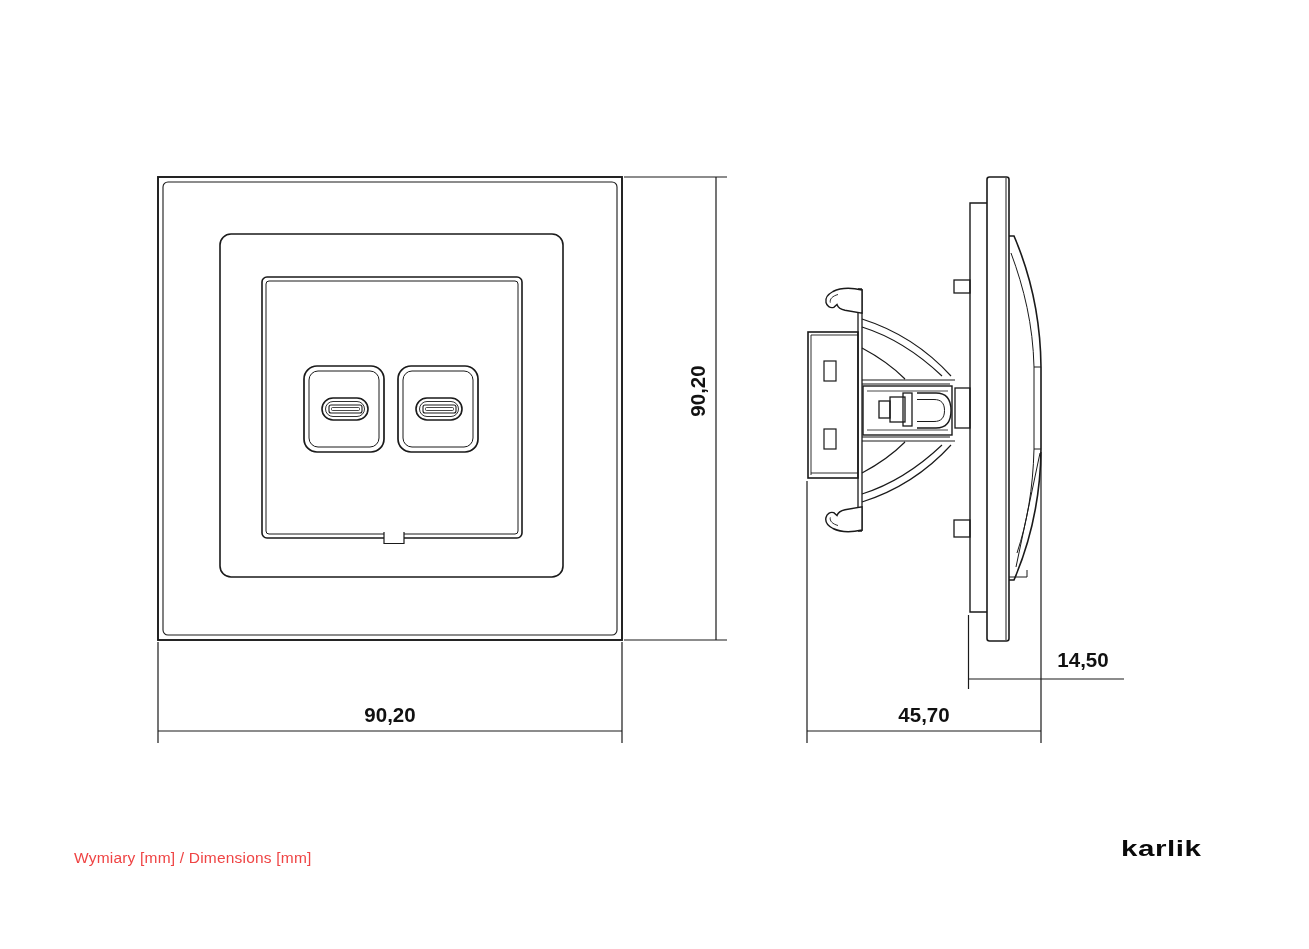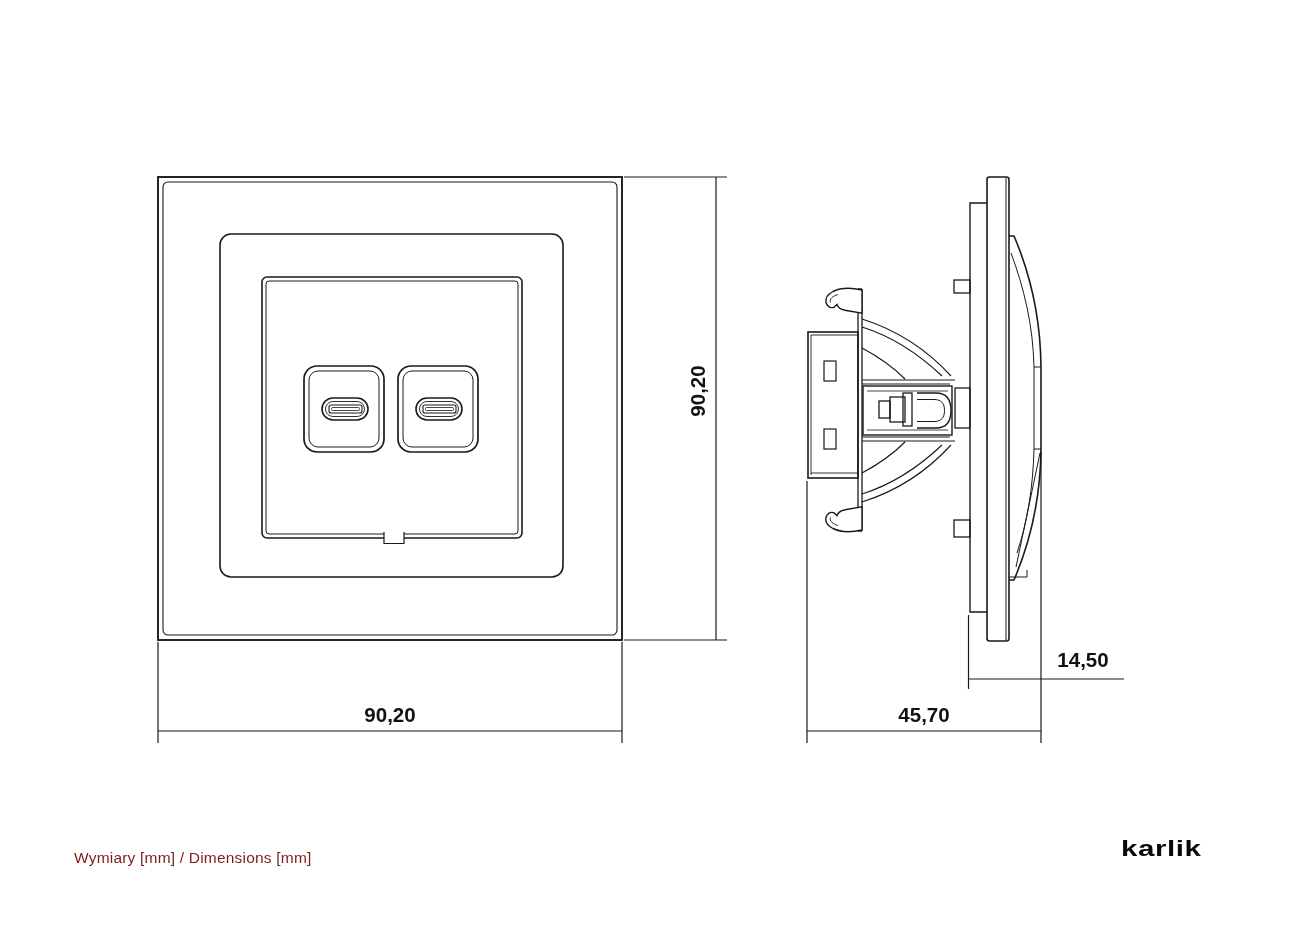--- a/index.html
+++ b/index.html
@@ -14,21 +14,21 @@
   .dim-label{
     font-family:"Liberation Sans",sans-serif;
     font-weight:bold;
     font-size:20.5px;
     fill:#111;
   }
   #caption{
     position:absolute;
     left:74px;top:849px;
     font-size:15.5px;
-    color:#7f1d1d;
+    color:#ef4444;
     letter-spacing:0.2px;
   }
   #logo{
     position:absolute;
     left:1121px;top:837px;
     font-size:29px;
     font-weight:900;
     color:#0a0a0a;
     letter-spacing:0.5px;
     transform:scaleY(0.73) scaleX(1.02);

